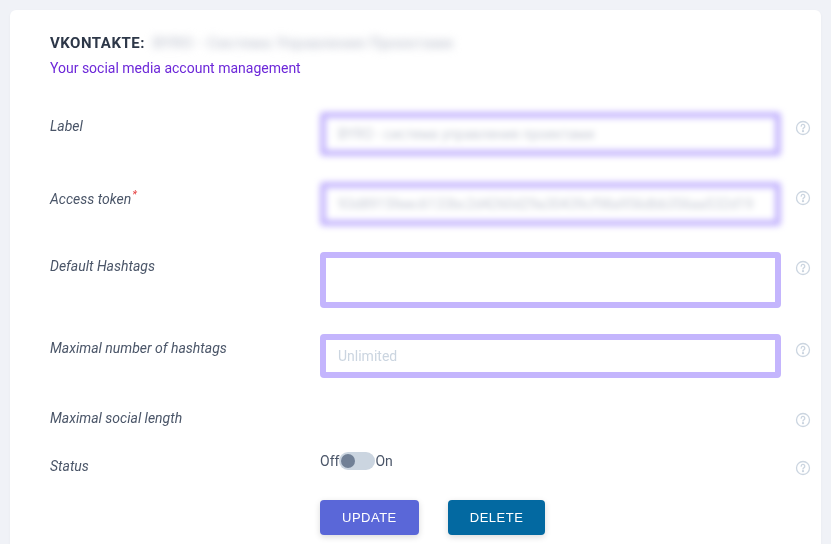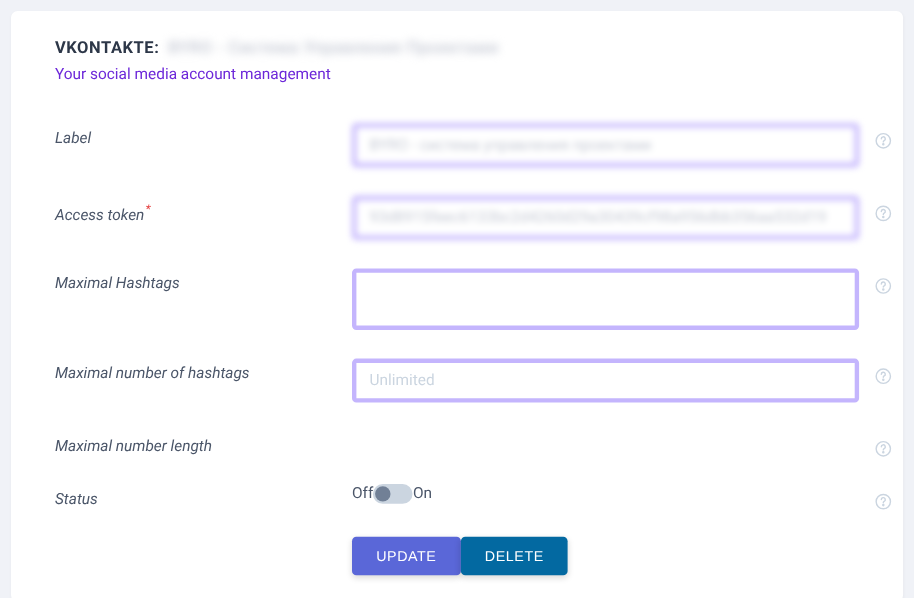--- a/index.html
+++ b/index.html
@@ -53,21 +53,21 @@
       font-style: italic;
     }
     .required {
       color: #e53e3e;
       font-size: 11px;
       vertical-align: super;
       margin-left: 1px;
     }
     .form-control {
       flex: 1;
-      border: 4px solid #c4b5fd;
+      border: 6px solid #c4b5fd;
       border-radius: 4px;
       padding: 8px 12px;
       font-size: 14px;
       color: #4a5568;
       font-family: inherit;
       background: #fff;
     }
     .form-control::placeholder { color: #cbd5e0; }
     .form-control.blur-content {
       color: #c5c9d4;
@@ -108,21 +108,21 @@
       width: 14px;
       height: 14px;
       background: #718096;
       border-radius: 50%;
       top: 2px;
       left: 2px;
       transition: left 0.2s;
     }
     .btn-row {
       display: flex;
-      gap: 0;
+      gap: 29px;
       margin-left: 270px;
       margin-top: 18px;
     }
     .btn {
       border: none;
       border-radius: 4px;
       padding: 10px 22px;
       font-size: 13px;
       font-weight: 500;
       letter-spacing: 0.5px;
@@ -164,21 +164,21 @@
     <span class="help-icon">
       <svg viewBox="0 0 16 16" fill="none" stroke="currentColor" stroke-width="1.3">
           <circle cx="8" cy="8" r="6.5"></circle>
           <path d="M6.2 6.2a1.8 1.8 0 1 1 2.6 1.6c-.6.3-.8.7-.8 1.2" stroke-linecap="round"></path>
           <circle cx="8" cy="11.2" r="0.5" fill="currentColor"></circle>
         </svg>
     </span>
   </div>
 
   <div class="form-row">
-    <div class="form-label">Maximal Hashtags</div>
+    <div class="form-label">Default Hashtags</div>
     <textarea class="form-control" style=""></textarea>
     <span class="help-icon">
       <svg viewBox="0 0 16 16" fill="none" stroke="currentColor" stroke-width="1.3">
           <circle cx="8" cy="8" r="6.5"></circle>
           <path d="M6.2 6.2a1.8 1.8 0 1 1 2.6 1.6c-.6.3-.8.7-.8 1.2" stroke-linecap="round"></path>
           <circle cx="8" cy="11.2" r="0.5" fill="currentColor"></circle>
         </svg>
     </span>
   </div>
 
@@ -188,21 +188,21 @@
     <span class="help-icon">
       <svg viewBox="0 0 16 16" fill="none" stroke="currentColor" stroke-width="1.3">
           <circle cx="8" cy="8" r="6.5"></circle>
           <path d="M6.2 6.2a1.8 1.8 0 1 1 2.6 1.6c-.6.3-.8.7-.8 1.2" stroke-linecap="round"></path>
           <circle cx="8" cy="11.2" r="0.5" fill="currentColor"></circle>
         </svg>
     </span>
   </div>
 
   <div class="form-row">
-    <div class="form-label">Maximal number length</div>
+    <div class="form-label">Maximal social length</div>
     <span class="help-icon">
       <svg viewBox="0 0 16 16" fill="none" stroke="currentColor" stroke-width="1.3">
           <circle cx="8" cy="8" r="6.5"></circle>
           <path d="M6.2 6.2a1.8 1.8 0 1 1 2.6 1.6c-.6.3-.8.7-.8 1.2" stroke-linecap="round"></path>
           <circle cx="8" cy="11.2" r="0.5" fill="currentColor"></circle>
         </svg>
     </span>
   </div>
 
   <div class="form-row">

